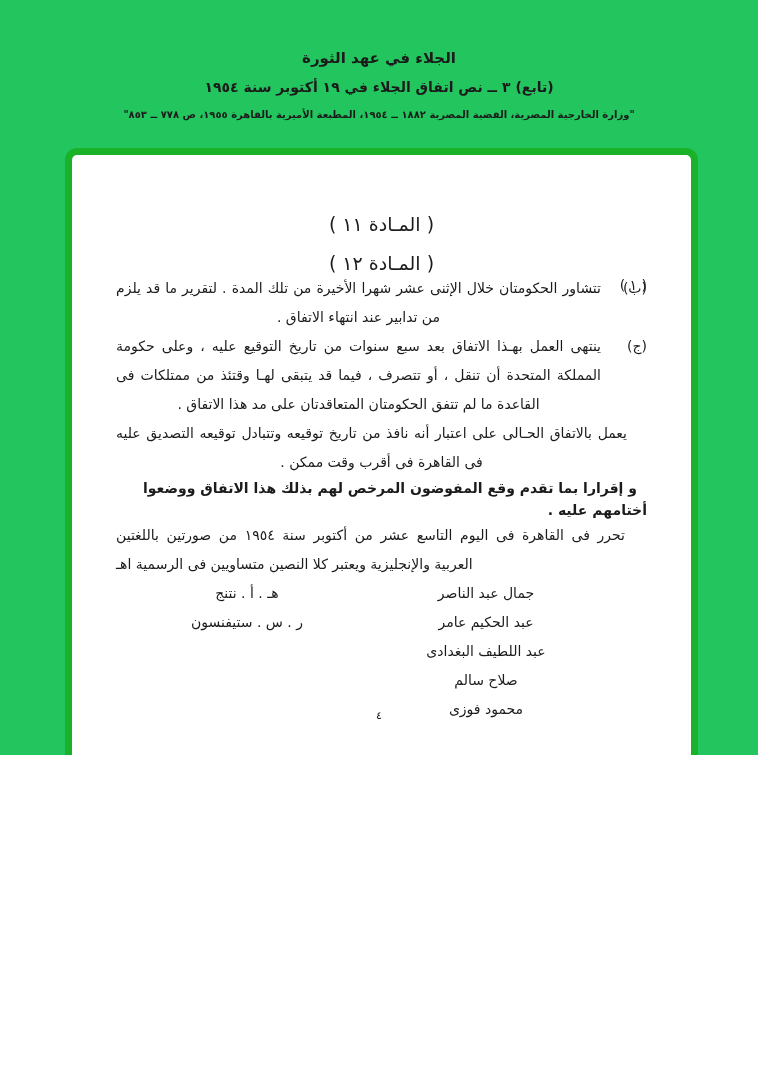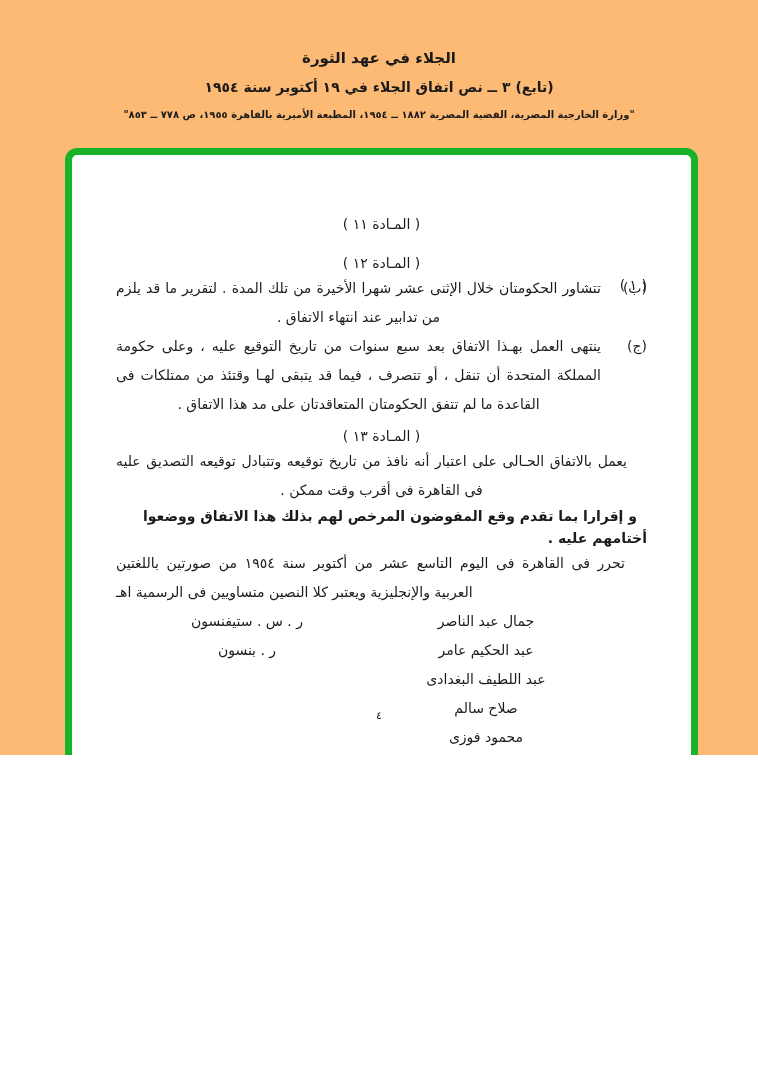--- a/index.html
+++ b/index.html
@@ -1,20 +1,20 @@
 <!DOCTYPE html>
 <html lang="ar"><head>
 <meta charset="utf-8">
 <style>
   html,body { margin:0; padding:0; background:#ffffff; }
   .page {
     position:relative;
     width:758px; height:755px;
     margin:0 auto;
-    background:#fdba74;
+    background:#22c55e;
     font-family:"DejaVu Sans", sans-serif;
     color:#1b1b1b;
     overflow:hidden;
   }
 
   
   .header { position:absolute; top:48px; left:0; width:100%; text-align:center; direction:rtl; }
   .header-title    { font-size:15px; font-weight:bold; line-height:20px; }
   .header-subtitle { font-size:14px; font-weight:bold; line-height:20px; margin-top:9px; }
   .header-source   { font-size:10px; font-weight:bold; line-height:14px; margin-top:11px; }
@@ -28,21 +28,21 @@
     border-radius:12px;
     background:#ffffff;
   }
   .box-content {
     position:absolute; top:0; right:0; bottom:0; left:0;
     padding:58px 44px 0 44px;
     direction:rtl;
     font-size:14px;
   }
 
-  .article-heading { text-align:center; font-size:14px; line-height:22px; margin:0; font-weight:normal; }
+  .article-heading { text-align:center; font-size:19px; line-height:22px; margin:0; font-weight:normal; }
   .box-content p { margin:0; }
 
   .p-a11    { margin-top:15px; line-height:22px; text-align:right; text-indent:26px; }
   .h-a12    { margin-top:17px; }
   .clause   { position:relative; padding-right:46px; margin-top:10px; }
   .clause .marker { position:absolute; right:0; top:0; }
   .clause-1 { line-height:22px; text-align:right; }
   .clause-b { line-height:29px; text-align:justify; text-align-last:center; }
   .clause-j { margin-top:3px; line-height:29px; text-align:justify; text-align-last:center; }
   .h-a13    { margin-top:6px; }
@@ -85,37 +85,36 @@
       <p class="clause clause-b">
         <span class="marker">(ب)</span>
         <span>تتشاور الحكومتان خلال الإثنى عشر شهرا الأخيرة من تلك المدة . لتقرير ما قد يلزم من تدابير عند انتهاء الاتفاق .</span>
       </p>
 
       <p class="clause clause-j">
         <span class="marker">(ج)</span>
         <span>ينتهى العمل بهـذا الاتفاق بعد سبع سنوات من تاريخ التوقيع عليه ، وعلى حكومة المملكة المتحدة أن تنقل ، أو تتصرف ، فيما قد يتبقى لهـا وقتئذ من ممتلكات فى القاعدة ما لم تتفق الحكومتان المتعاقدتان على مد هذا الاتفاق .</span>
       </p>
 
-      <h2 class="article-heading h-a13">( المـادة ١٣ )</h2>
 
       <p class="p-a13">يعمل بالاتفاق الحـالى على اعتبار أنه نافذ من تاريخ توقيعه وتتبادل توقيعه التصديق عليه فى القاهرة فى أقرب وقت ممكن .</p>
       <p class="p-iqrar">و إقرارا بما تقدم وقع المفوضون المرخص لهم بذلك هذا الاتفاق ووضعوا أختامهم عليه .</p>
       <p class="p-tahrir">تحرر فى القاهرة فى اليوم التاسع عشر من أكتوبر سنة ١٩٥٤ من صورتين باللغتين العربية والإنجليزية ويعتبر كلا النصين متساويين فى الرسمية اهـ</p>
 
       <div class="sig-area">
         <div class="sig-col sig-egy">
           <div class="sig-name">جمال عبد الناصر</div>
           <div class="sig-name">عبد الحكيم عامر</div>
           <div class="sig-name">عبد اللطيف البغدادى</div>
           <div class="sig-name">صلاح سالم</div>
           <div class="sig-name">محمود فوزى</div>
         </div>
         <div class="sig-col sig-brit">
+          <div class="sig-name">هـ . أ . نتنج</div>
           <div class="sig-name">ر . س . ستيفنسون</div>
-          <div class="sig-name">ر . بنسون</div>
         </div>
       </div>
 
     </div>
   </div>
 
   <div class="page-number">٤</div>
 
 </div>
 

